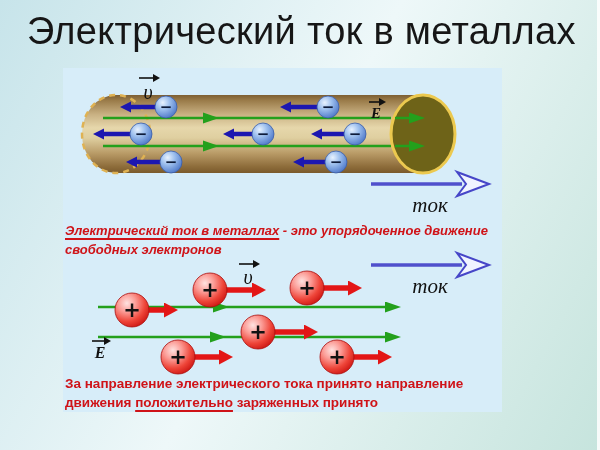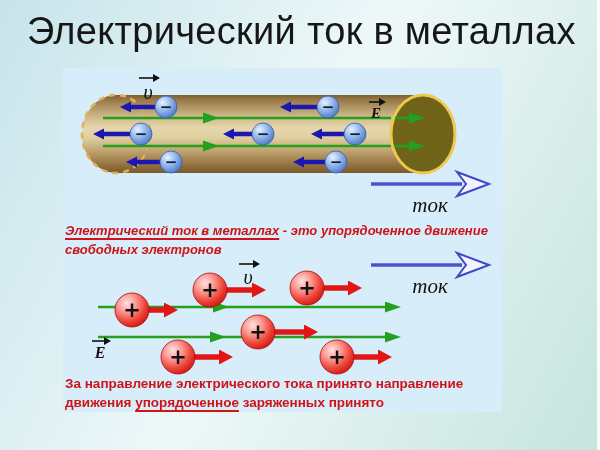--- a/index.html
+++ b/index.html
@@ -211,14 +211,14 @@
         <text class="sign" x="274" y="114" font-size="21" fill="#121212">+</text>
       </g>
     </g>
 
     <g>
       <line x1="29" y1="91" x2="41" y2="91" stroke="#111" stroke-width="1.6" marker-end="url(#mBlk)"></line>
       <text class="lbl" x="37" y="108" font-size="16" font-weight="bold" text-anchor="middle">E</text>
     </g>
   </svg>
 
-  <p class="rule"><span>За направление электрического тока принято направление движения </span><span class="u">упорядоченное</span><span> заряженных принято</span></p>
+  <p class="rule"><span>За направление электрического тока принято направление движения </span><span class="u">положительно</span><span> заряженных принято</span></p>
 </div>
 
 </body></html>

